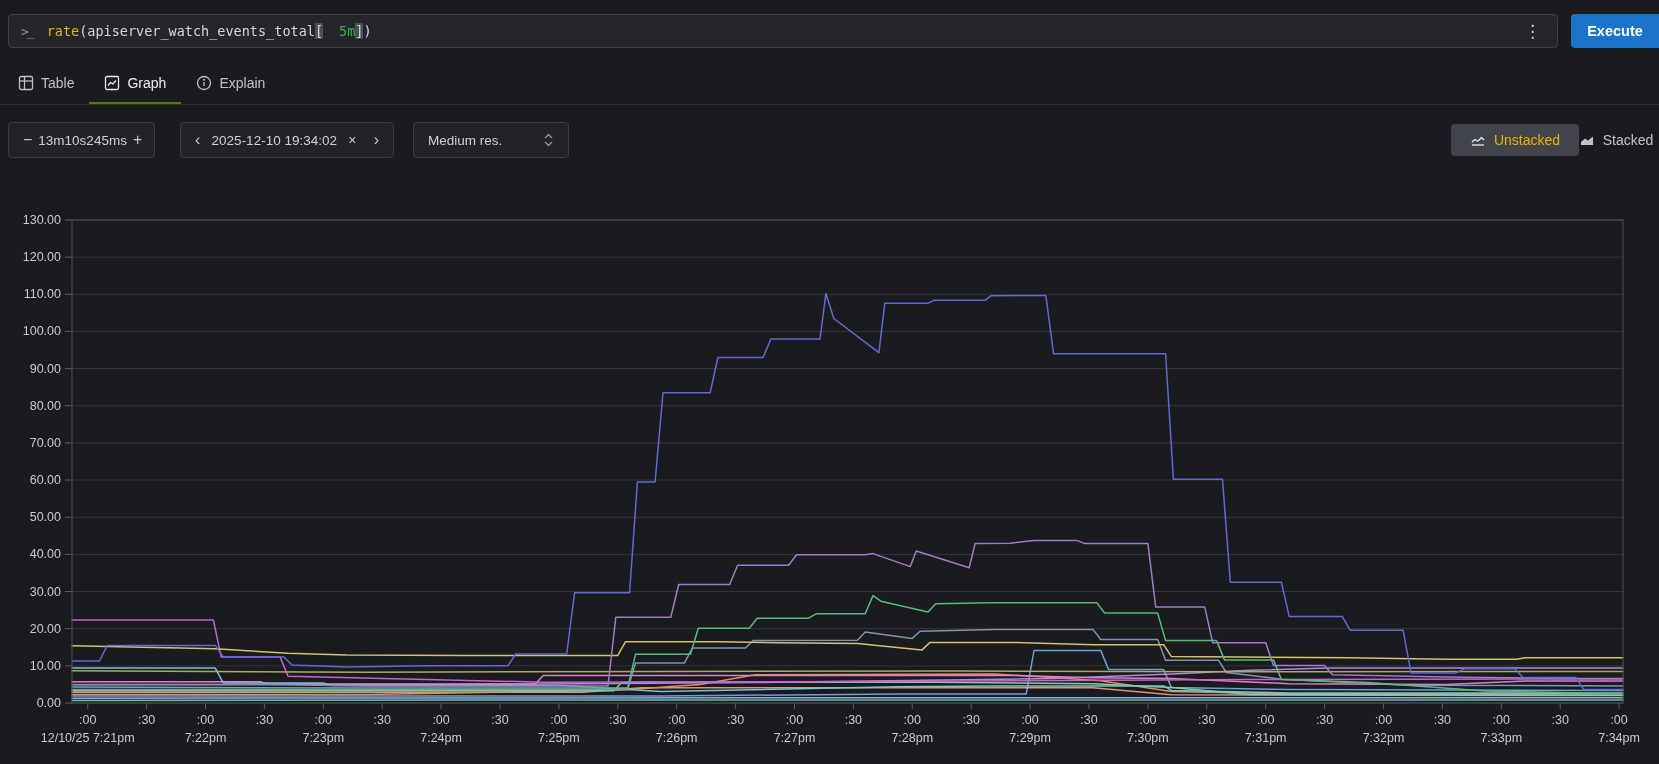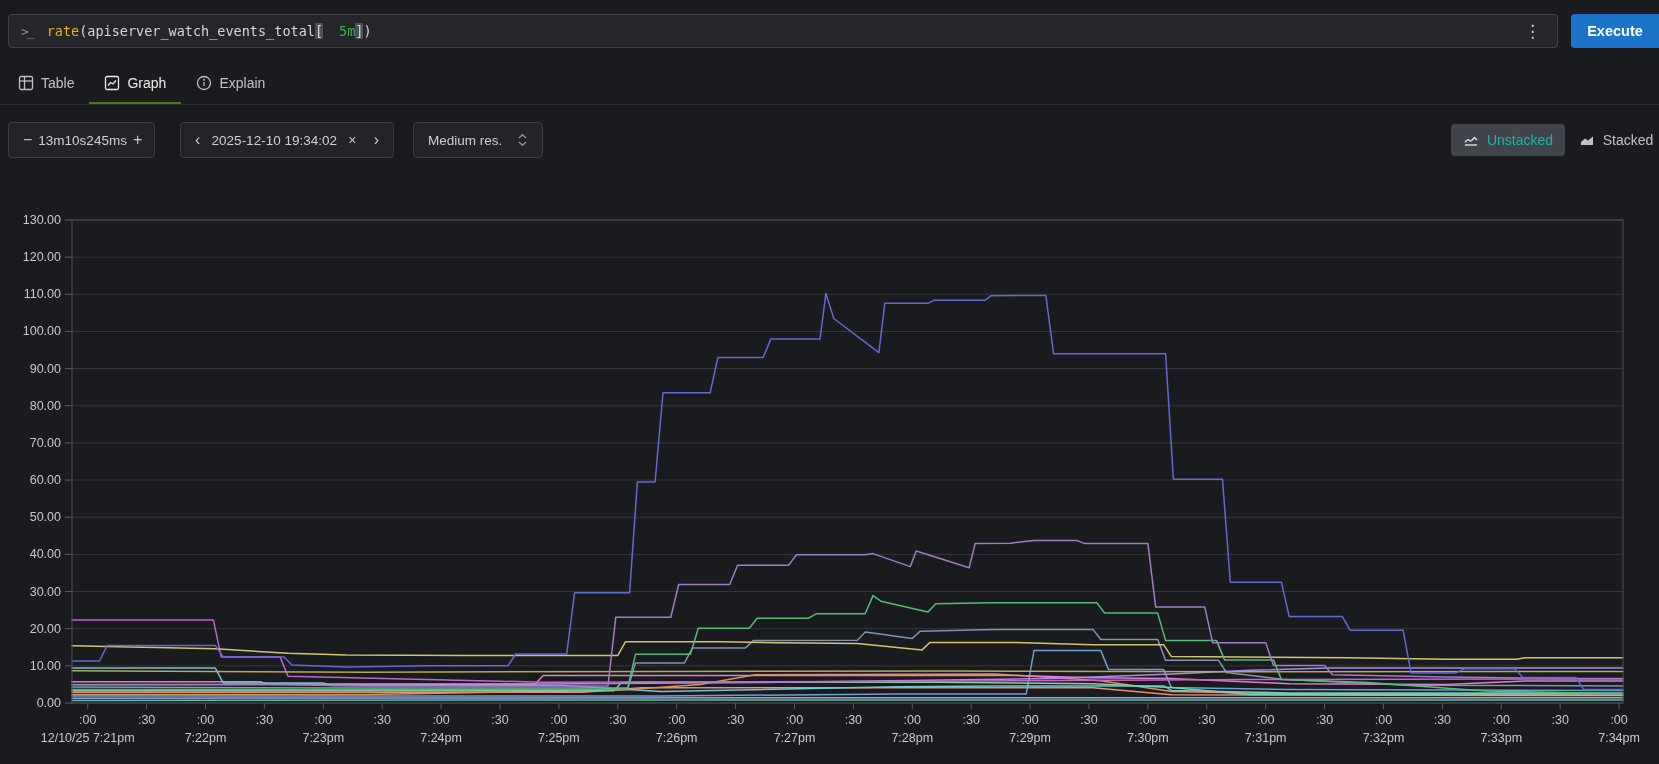--- a/index.html
+++ b/index.html
@@ -44,27 +44,27 @@
   .tabs-divider { position:absolute; left:0; top:104px; width:1659px; height:1px; background:#2b2d31; }
   
   .ctrl {
     position:absolute; top:122px; height:36px; background:#222327;
     border:1px solid #3a3d43; border-radius:4px; display:flex; align-items:center;
     font-size:13.5px; color:#ced0d4;
   }
   .ctrl .sym { color:#c6c8cb; font-size:16px; padding:0 6px; cursor:pointer; line-height:1; }
   #duration-box { left:8px;  width:147px; justify-content:space-between; padding:0 8px; }
   #datetime-box { left:180px; width:214px; justify-content:space-between; padding:0 8px; }
-  #resolution-box { left:413px; width:130px; justify-content:space-between; padding:16px 14px; cursor:pointer; }
+  #resolution-box { left:413px; width:156px; justify-content:space-between; padding:16px 14px; cursor:pointer; }
   .seg-btn {
     position:absolute; top:124px; height:32px; border-radius:4px;
     display:flex; align-items:center; justify-content:center; gap:8px;
     font-size:14px; cursor:pointer; color:#c1c2c5;
   }
-  #unstacked-btn { left:1451px; width:114px; background:#41444b; color:#14b8a6;text-align:right; }
+  #unstacked-btn { left:1451px; width:128px; background:#41444b; color:#eab308;text-align:right; }
   #stacked-btn  { left:1573px; width:86px; background:transparent; }
   
   #chart-wrap { position:absolute; left:0; top:170px; width:1659px; height:594px; }
   .grid   { stroke:#34363c; stroke-width:1; }
   .tickln { stroke:#5a5e66; stroke-width:1; }
   .border { stroke:#4e5158; stroke-width:1; fill:none; }
   .axtext { fill:#c9cacd; font-size:12.5px; font-family:"Liberation Sans","DejaVu Sans",sans-serif; }
   .series { fill:none; stroke-width:1.5; stroke-linejoin:round; stroke-linecap:round; }
   .icon { display:inline-flex; }
 </style>

